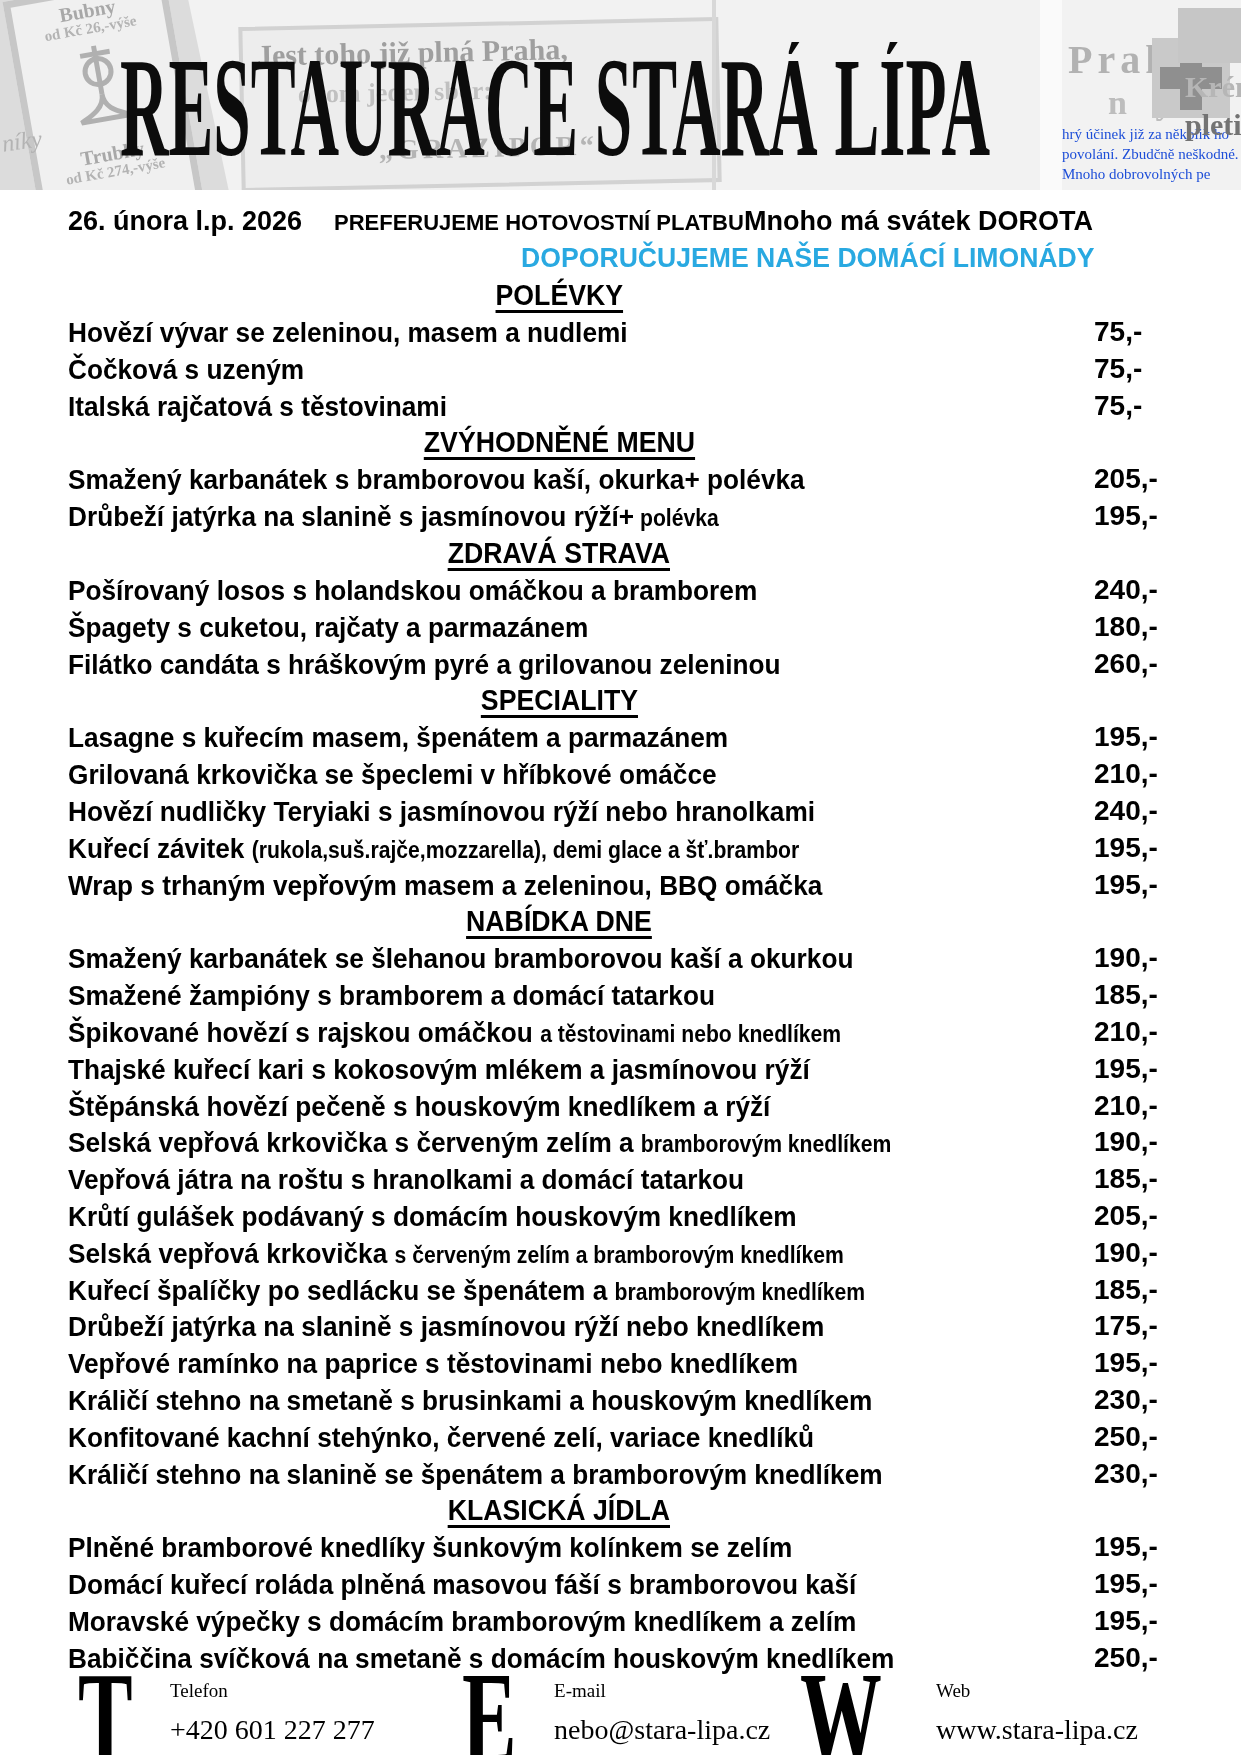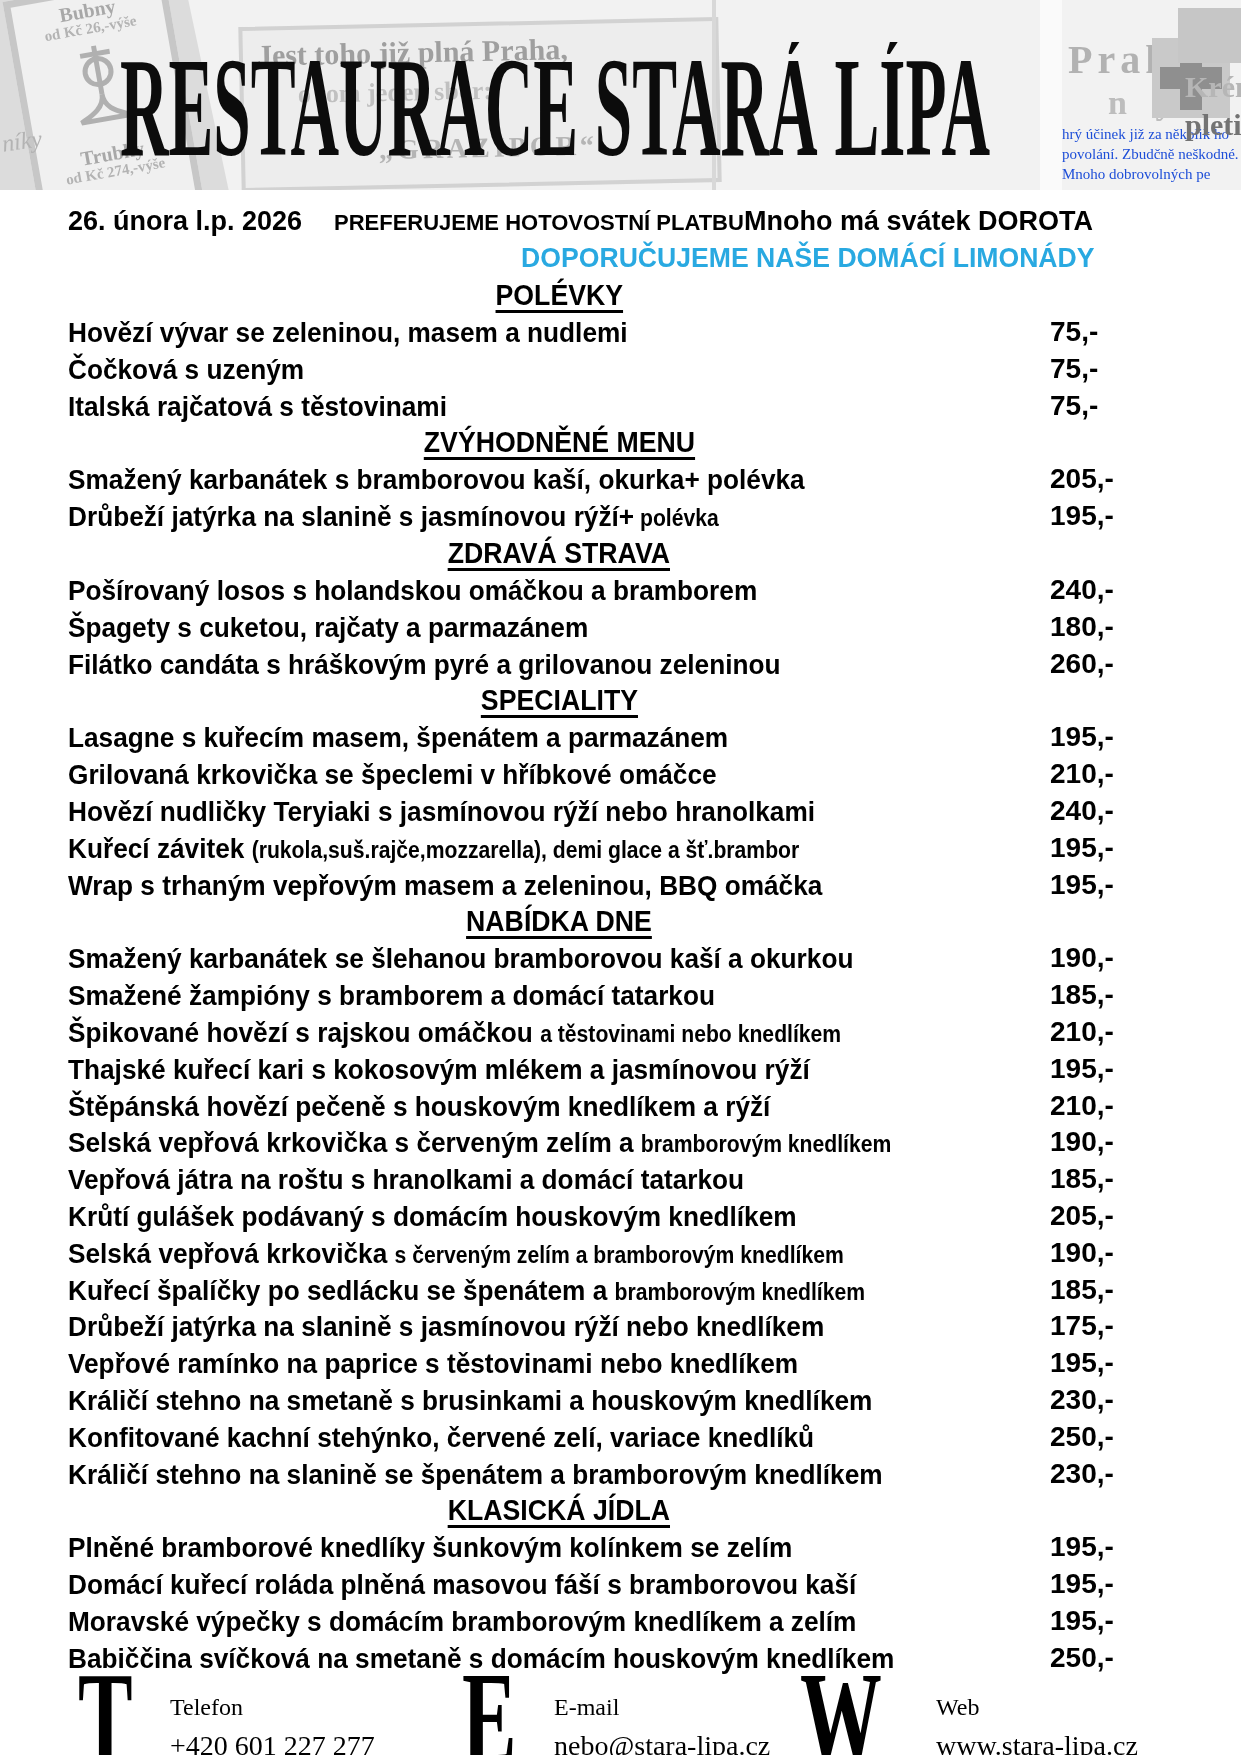--- a/index.html
+++ b/index.html
@@ -37,29 +37,29 @@
   .i-pay{position:absolute;left:334px;top:4px;font-size:22px;font-weight:bold;letter-spacing:0;}
   .i-name{position:absolute;left:744px;top:0;font-size:27px;font-weight:bold;}
   .promo{position:absolute;left:0px;top:242px;width:1110px;text-align:right;}
   .promo span{display:inline-block;color:#29a9e1;font-size:28px;font-weight:bold;transform:scaleX(0.95);}
   
   .menu{position:absolute;left:68px;top:277px;width:1110px;}
   .mrow{display:flex;height:36.8px;line-height:36.8px;white-space:nowrap;}
   .nm{flex:0 0 982px;width:982px;overflow:visible;}
   .nm-in{display:inline-block;transform:scaleX(0.92);transform-origin:0 50%;font-weight:bold;font-size:28.5px;white-space:nowrap;}
   .nm-in .sm{font-size:23px;}
-  .pr{font-weight:bold;font-size:28px;}
+  .pr{font-weight:bold;font-size:28px;margin-left:44px;}
   .srow{height:37px;line-height:37px;width:982px;text-align:center;}
   .st{display:inline-block;font-weight:bold;font-size:29px;transform:scaleX(0.92);text-decoration:underline;text-decoration-thickness:3px;text-underline-offset:5px;}
   
   .foot{position:absolute;left:0;top:1672px;width:1241px;height:83px;overflow:hidden;}
   .fg{position:absolute;top:0;height:83px;}
   .fg .bl{float:left;font-family:"Liberation Serif",serif;font-weight:bold;font-size:132px;line-height:92px;display:inline-block;transform:scaleX(0.62);transform-origin:0 20%;}
   .fg .tx{float:left;margin-left:4px;font-family:"Liberation Serif",serif;}
-  .fg .lab{font-size:24px;line-height:38px;margin-top:16px;}
+  .fg .lab{font-size:19px;line-height:38px;}
   .fg .val{font-size:28px;line-height:40px;}
 </style>
 </head>
 <body>
 
 <div class="hdr">
   <div class="slab"></div>
   <div class="adcard">
     <div class="adtxt">Bubny</div>
     <div class="adtxt2">od Kč 26,-výše</div>

